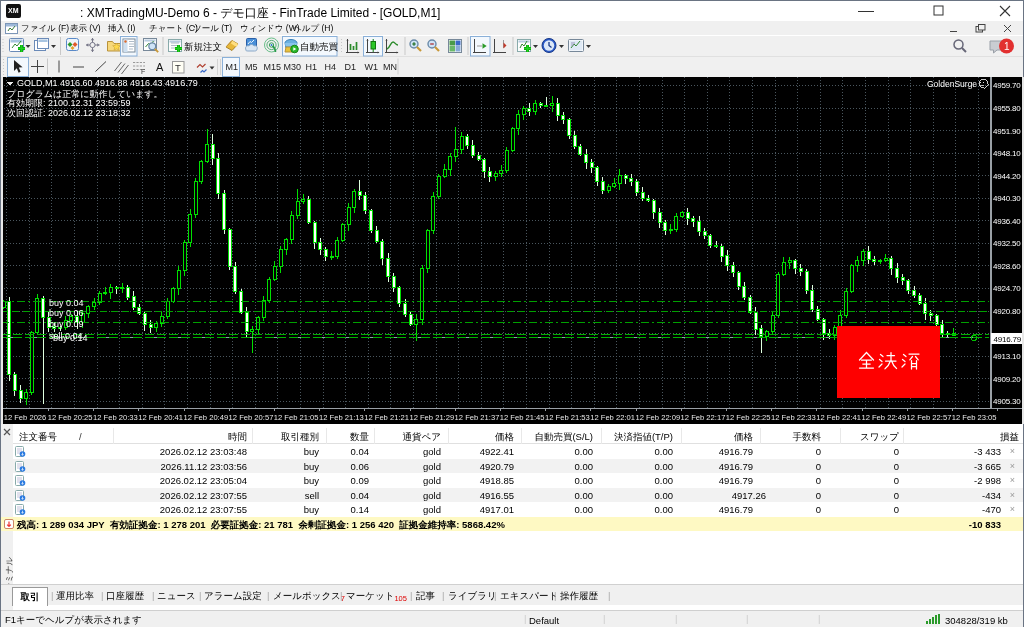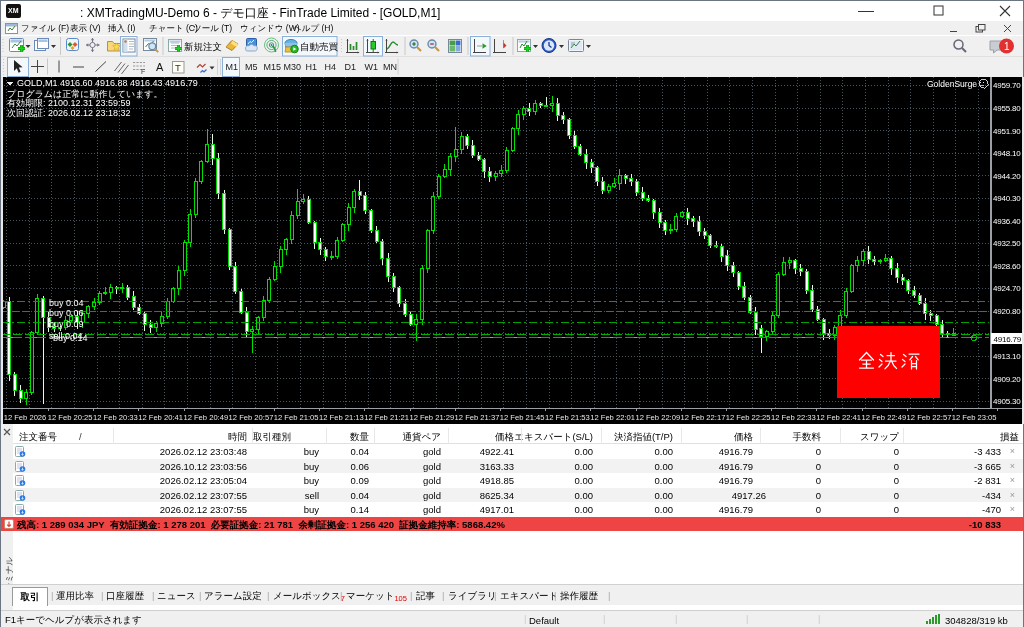--- a/index.html
+++ b/index.html
@@ -355,25 +355,25 @@
     <div class="abs" style="left:0;top:423px;width:1022px;height:186px;background:#fff"></div>
     <div class="abs" style="left:0;top:423px;width:12px;height:186px;background:#f0f0f0"></div>
     <svg class="abs" style="left:2px;top:427px" width="9" height="9">
       <path d="M1 1l6 6M7 1l-6 6" stroke="#555" stroke-width="1.2"></path>
     </svg>
     <div class="abs" style="left:-21px;top:563px;width:60px;height:12px;font-size:8.5px;color:#333;transform:rotate(-90deg) translate(0,0);transform-origin:center;white-space:nowrap">ターミナル</div>
     <div class="abs" style="left:12px;top:427px;width:1010px;height:103px;font-size:9.5px;color:#000">
       <div class="abs" style="left:0;top:0;width:1010px;height:16px;border-bottom:1px solid #e0e0e0">
         <span class="abs" style="left:6px;top:3px;white-space:nowrap">注文番号</span>
         <span class="abs" style="right:776px;top:3px;white-space:nowrap">時間</span>
-        <span class="abs" style="right:732px;top:3px;white-space:nowrap">取引種別</span>
+        <span class="abs" style="right:704px;top:3px;white-space:nowrap">取引種別</span>
         <span class="abs" style="right:654px;top:3px;white-space:nowrap">数量</span>
         <span class="abs" style="right:582px;top:3px;white-space:nowrap">通貨ペア</span>
         <span class="abs" style="right:509px;top:3px;white-space:nowrap">価格</span>
-        <span class="abs" style="right:430px;top:3px;white-space:nowrap">エキスパート(S/L)</span>
+        <span class="abs" style="right:430px;top:3px;white-space:nowrap">自動売買(S/L)</span>
         <span class="abs" style="right:350px;top:3px;white-space:nowrap">決済指値(T/P)</span>
         <span class="abs" style="right:270px;top:3px;white-space:nowrap">価格</span>
         <span class="abs" style="right:202px;top:3px;white-space:nowrap">手数料</span>
         <span class="abs" style="right:124px;top:3px;white-space:nowrap">スワップ</span>
         <span class="abs" style="right:4px;top:3px;white-space:nowrap">損益</span>
         <span class="abs" style="left:66px;top:3px;color:#333">/</span>
       </div>
       <div class="abs" style="left:100px;top:0;width:1px;height:89px;background:#e8e8e8"></div>
       <div class="abs" style="left:239px;top:0;width:1px;height:89px;background:#e8e8e8"></div>
       <div class="abs" style="left:313px;top:0;width:1px;height:89px;background:#e8e8e8"></div>
@@ -405,25 +405,25 @@
         <span class="abs" style="right:22px;top:2px;white-space:nowrap">-3 433</span>
         <span class="abs" style="right:8px;top:2px;color:#999;font-size:9px">×</span>
       </div>
       <div class="abs" style="left:0;top:30.6px;width:1010px;height:14.6px;background:#f2f2f2">
         <svg class="abs" style="left:2px;top:2px" width="11" height="11">
           <rect x="0.5" y="0.5" width="8" height="10" rx="1" fill="#fff" stroke="#8aa"></rect>
           <path d="M2 3h5M2 5h5M2 7h4" stroke="#aac" stroke-width=".7"></path>
           <circle cx="7.5" cy="8" r="2.8" fill="#2a7ae0"></circle>
           <path d="M7.5 6.7v2.6m0 0l-1-1m1 1l1-1" stroke="#fff" stroke-width=".7" fill="none"></path>
         </svg>
-        <span class="abs" style="right:776px;top:2px;white-space:nowrap">2026.10.12 23:03:56</span>
+        <span class="abs" style="right:776px;top:2px;white-space:nowrap">2026.11.12 23:03:56</span>
         <span class="abs" style="right:704px;top:2px;white-space:nowrap">buy</span>
         <span class="abs" style="right:654px;top:2px;white-space:nowrap">0.06</span>
         <span class="abs" style="right:582px;top:2px;white-space:nowrap">gold</span>
-        <span class="abs" style="right:509px;top:2px;white-space:nowrap">3163.33</span>
+        <span class="abs" style="right:509px;top:2px;white-space:nowrap">4920.79</span>
         <span class="abs" style="right:430px;top:2px;white-space:nowrap">0.00</span>
         <span class="abs" style="right:350px;top:2px;white-space:nowrap">0.00</span>
         <span class="abs" style="right:270px;top:2px;white-space:nowrap">4916.79</span>
         <span class="abs" style="right:202px;top:2px;white-space:nowrap">0</span>
         <span class="abs" style="right:124px;top:2px;white-space:nowrap">0</span>
         <span class="abs" style="right:22px;top:2px;white-space:nowrap">-3 665</span>
         <span class="abs" style="right:8px;top:2px;color:#999;font-size:9px">×</span>
       </div>
       <div class="abs" style="left:0;top:45.2px;width:1010px;height:14.6px;background:#ffffff">
         <svg class="abs" style="left:2px;top:2px" width="11" height="11">
@@ -435,35 +435,35 @@
         <span class="abs" style="right:776px;top:2px;white-space:nowrap">2026.02.12 23:05:04</span>
         <span class="abs" style="right:704px;top:2px;white-space:nowrap">buy</span>
         <span class="abs" style="right:654px;top:2px;white-space:nowrap">0.09</span>
         <span class="abs" style="right:582px;top:2px;white-space:nowrap">gold</span>
         <span class="abs" style="right:509px;top:2px;white-space:nowrap">4918.85</span>
         <span class="abs" style="right:430px;top:2px;white-space:nowrap">0.00</span>
         <span class="abs" style="right:350px;top:2px;white-space:nowrap">0.00</span>
         <span class="abs" style="right:270px;top:2px;white-space:nowrap">4916.79</span>
         <span class="abs" style="right:202px;top:2px;white-space:nowrap">0</span>
         <span class="abs" style="right:124px;top:2px;white-space:nowrap">0</span>
-        <span class="abs" style="right:22px;top:2px;white-space:nowrap">-2 831</span>
+        <span class="abs" style="right:22px;top:2px;white-space:nowrap">-2 998</span>
         <span class="abs" style="right:8px;top:2px;color:#999;font-size:9px">×</span>
       </div>
       <div class="abs" style="left:0;top:59.800000000000004px;width:1010px;height:14.6px;background:#f2f2f2">
         <svg class="abs" style="left:2px;top:2px" width="11" height="11">
           <rect x="0.5" y="0.5" width="8" height="10" rx="1" fill="#fff" stroke="#8aa"></rect>
           <path d="M2 3h5M2 5h5M2 7h4" stroke="#aac" stroke-width=".7"></path>
           <circle cx="7.5" cy="8" r="2.8" fill="#2a7ae0"></circle>
           <path d="M7.5 6.7v2.6m0 0l-1-1m1 1l1-1" stroke="#fff" stroke-width=".7" fill="none"></path>
         </svg>
         <span class="abs" style="right:776px;top:2px;white-space:nowrap">2026.02.12 23:07:55</span>
         <span class="abs" style="right:704px;top:2px;white-space:nowrap">sell</span>
         <span class="abs" style="right:654px;top:2px;white-space:nowrap">0.04</span>
         <span class="abs" style="right:582px;top:2px;white-space:nowrap">gold</span>
-        <span class="abs" style="right:509px;top:2px;white-space:nowrap">8625.34</span>
+        <span class="abs" style="right:509px;top:2px;white-space:nowrap">4916.55</span>
         <span class="abs" style="right:430px;top:2px;white-space:nowrap">0.00</span>
         <span class="abs" style="right:350px;top:2px;white-space:nowrap">0.00</span>
         <span class="abs" style="right:257px;top:2px;white-space:nowrap">4917.26</span>
         <span class="abs" style="right:202px;top:2px;white-space:nowrap">0</span>
         <span class="abs" style="right:124px;top:2px;white-space:nowrap">0</span>
         <span class="abs" style="right:22px;top:2px;white-space:nowrap">-434</span>
         <span class="abs" style="right:8px;top:2px;color:#999;font-size:9px">×</span>
       </div>
       <div class="abs" style="left:0;top:74.4px;width:1010px;height:14.6px;background:#ffffff">
         <svg class="abs" style="left:2px;top:2px" width="11" height="11">
@@ -479,21 +479,21 @@
         <span class="abs" style="right:509px;top:2px;white-space:nowrap">4917.01</span>
         <span class="abs" style="right:430px;top:2px;white-space:nowrap">0.00</span>
         <span class="abs" style="right:350px;top:2px;white-space:nowrap">0.00</span>
         <span class="abs" style="right:270px;top:2px;white-space:nowrap">4916.79</span>
         <span class="abs" style="right:202px;top:2px;white-space:nowrap">0</span>
         <span class="abs" style="right:124px;top:2px;white-space:nowrap">0</span>
         <span class="abs" style="right:22px;top:2px;white-space:nowrap">-470</span>
         <span class="abs" style="right:8px;top:2px;color:#999;font-size:9px">×</span>
       </div>
     </div>
-    <div class="abs" style="left:0;top:516px;width:1022px;height:14px;background:#ef4444;font-size:9.5px;font-weight:bold;color:#000">
+    <div class="abs" style="left:0;top:516px;width:1022px;height:14px;background:#fef9c3;font-size:9.5px;font-weight:bold;color:#000">
 <svg class="abs" style="left:3px;top:2px" width="10" height="10">
         <rect x="0.5" y="0.5" width="9" height="9" rx="1.5" fill="#fff" stroke="#c86"></rect>
         <path d="M5 2.5v5m0 0l-1.8-1.8M5 7.5l1.8-1.8" stroke="#e33" stroke-width="1.2" fill="none"></path>
       </svg>
 <span class="abs" style="left:16px;top:1.5px;white-space:nowrap">残高: 1 289 034 JPY&nbsp;&nbsp;有効証拠金: 1 278 201&nbsp;&nbsp;必要証拠金: 21 781&nbsp;&nbsp;余剰証拠金: 1 256 420&nbsp;&nbsp;証拠金維持率: 5868.42%</span>
 <span class="abs" style="right:22px;top:1.5px">-10 833</span>
     </div>
     <div class="abs" style="left:0;top:583px;width:1022px;height:21px;background:#f0f0f0;border-top:1px solid #d0d0d0;font-size:9.5px;color:#000">
       <div class="abs" style="left:11px;top:2px;width:36px;height:19px;background:#fff;border:1px solid #999;border-bottom:none;text-align:center;font-weight:bold;padding-top:3px">取引</div>
       <span class="abs" style="left:55px;top:5px;white-space:nowrap">運用比率</span>

